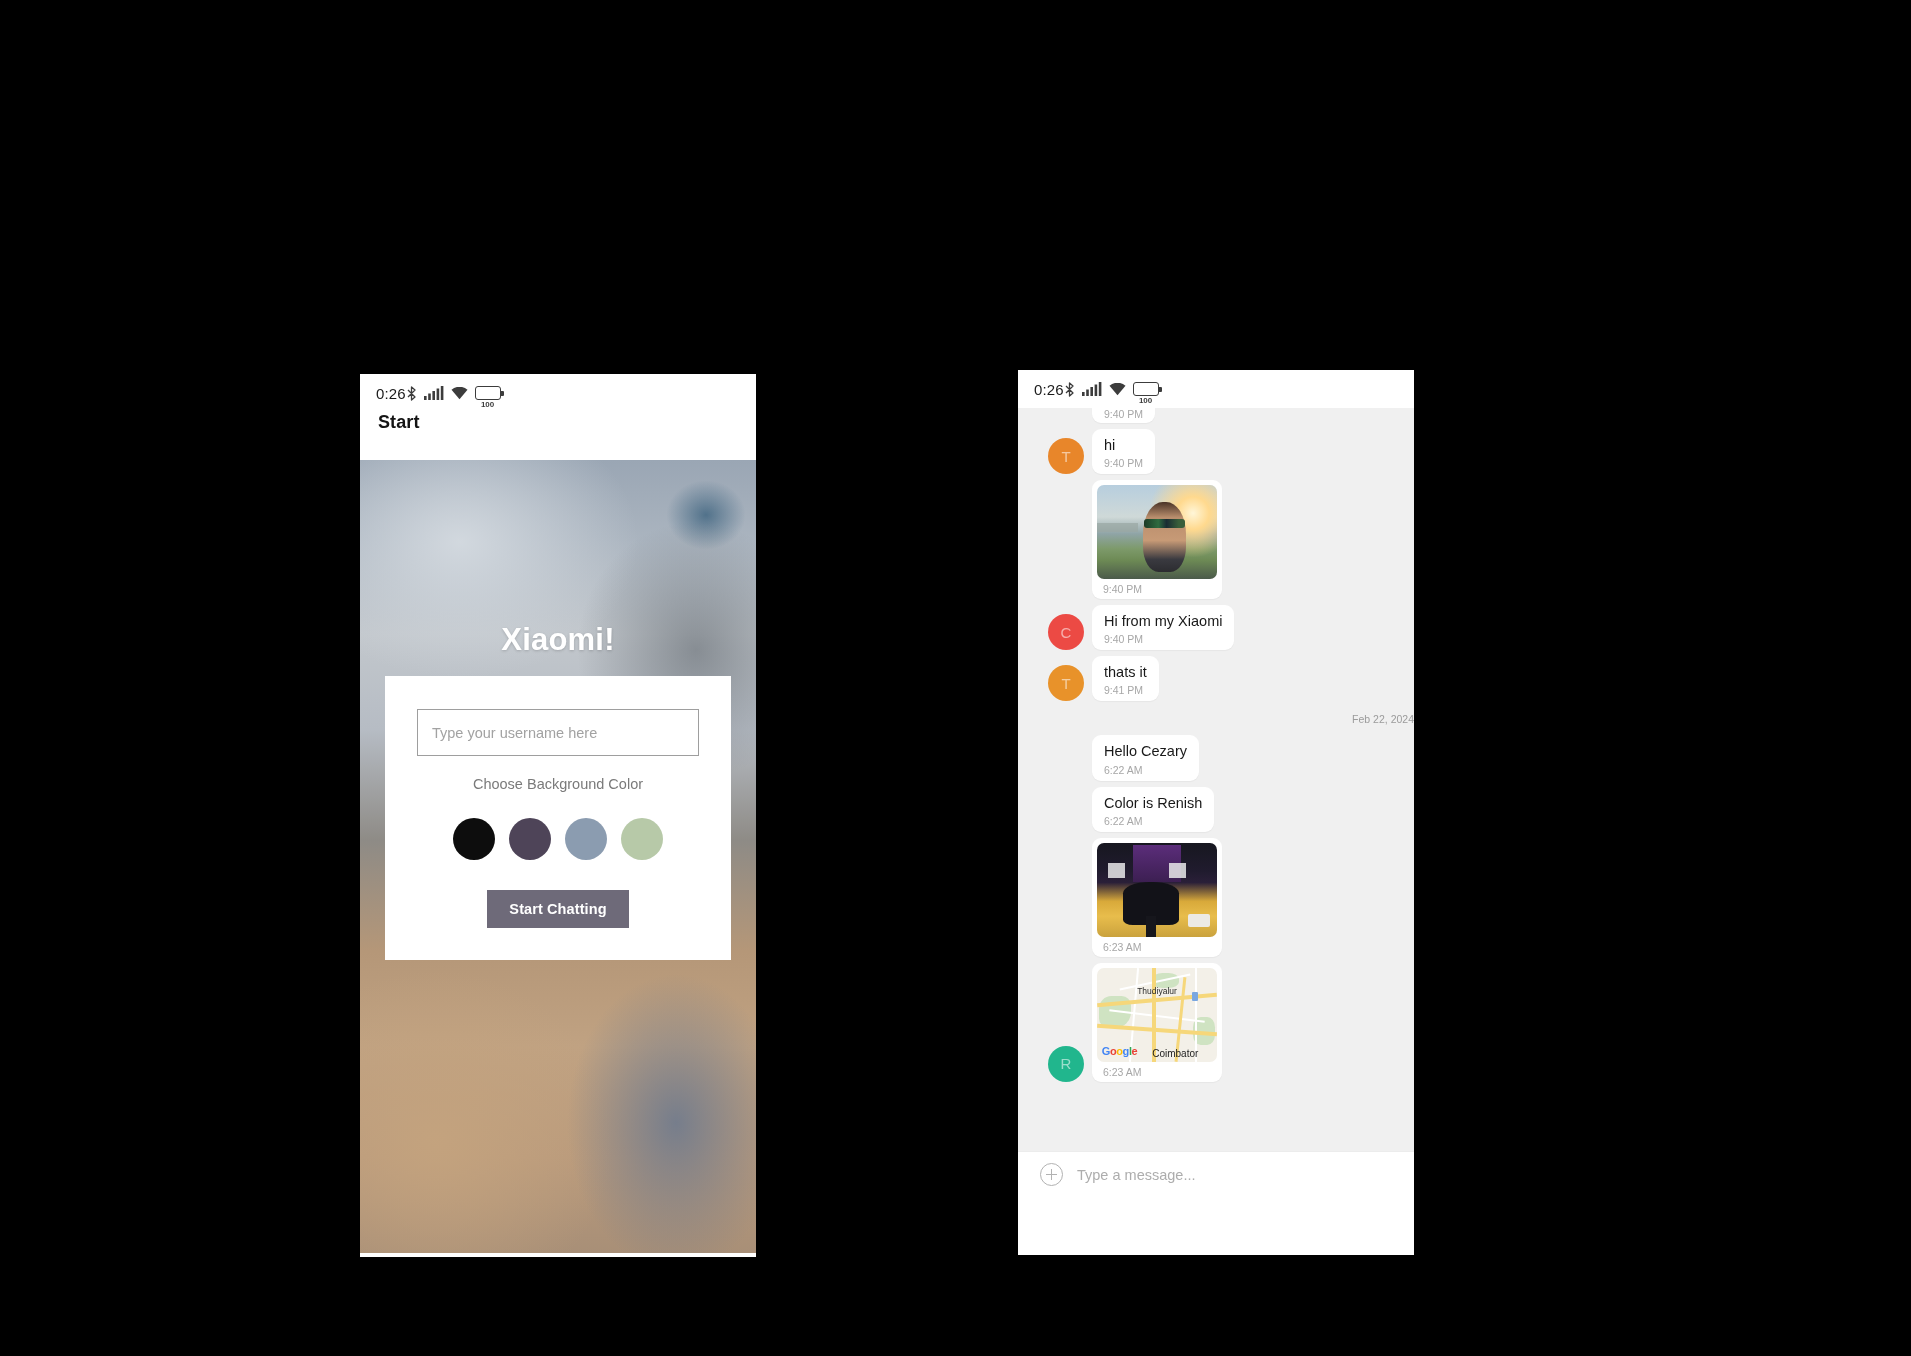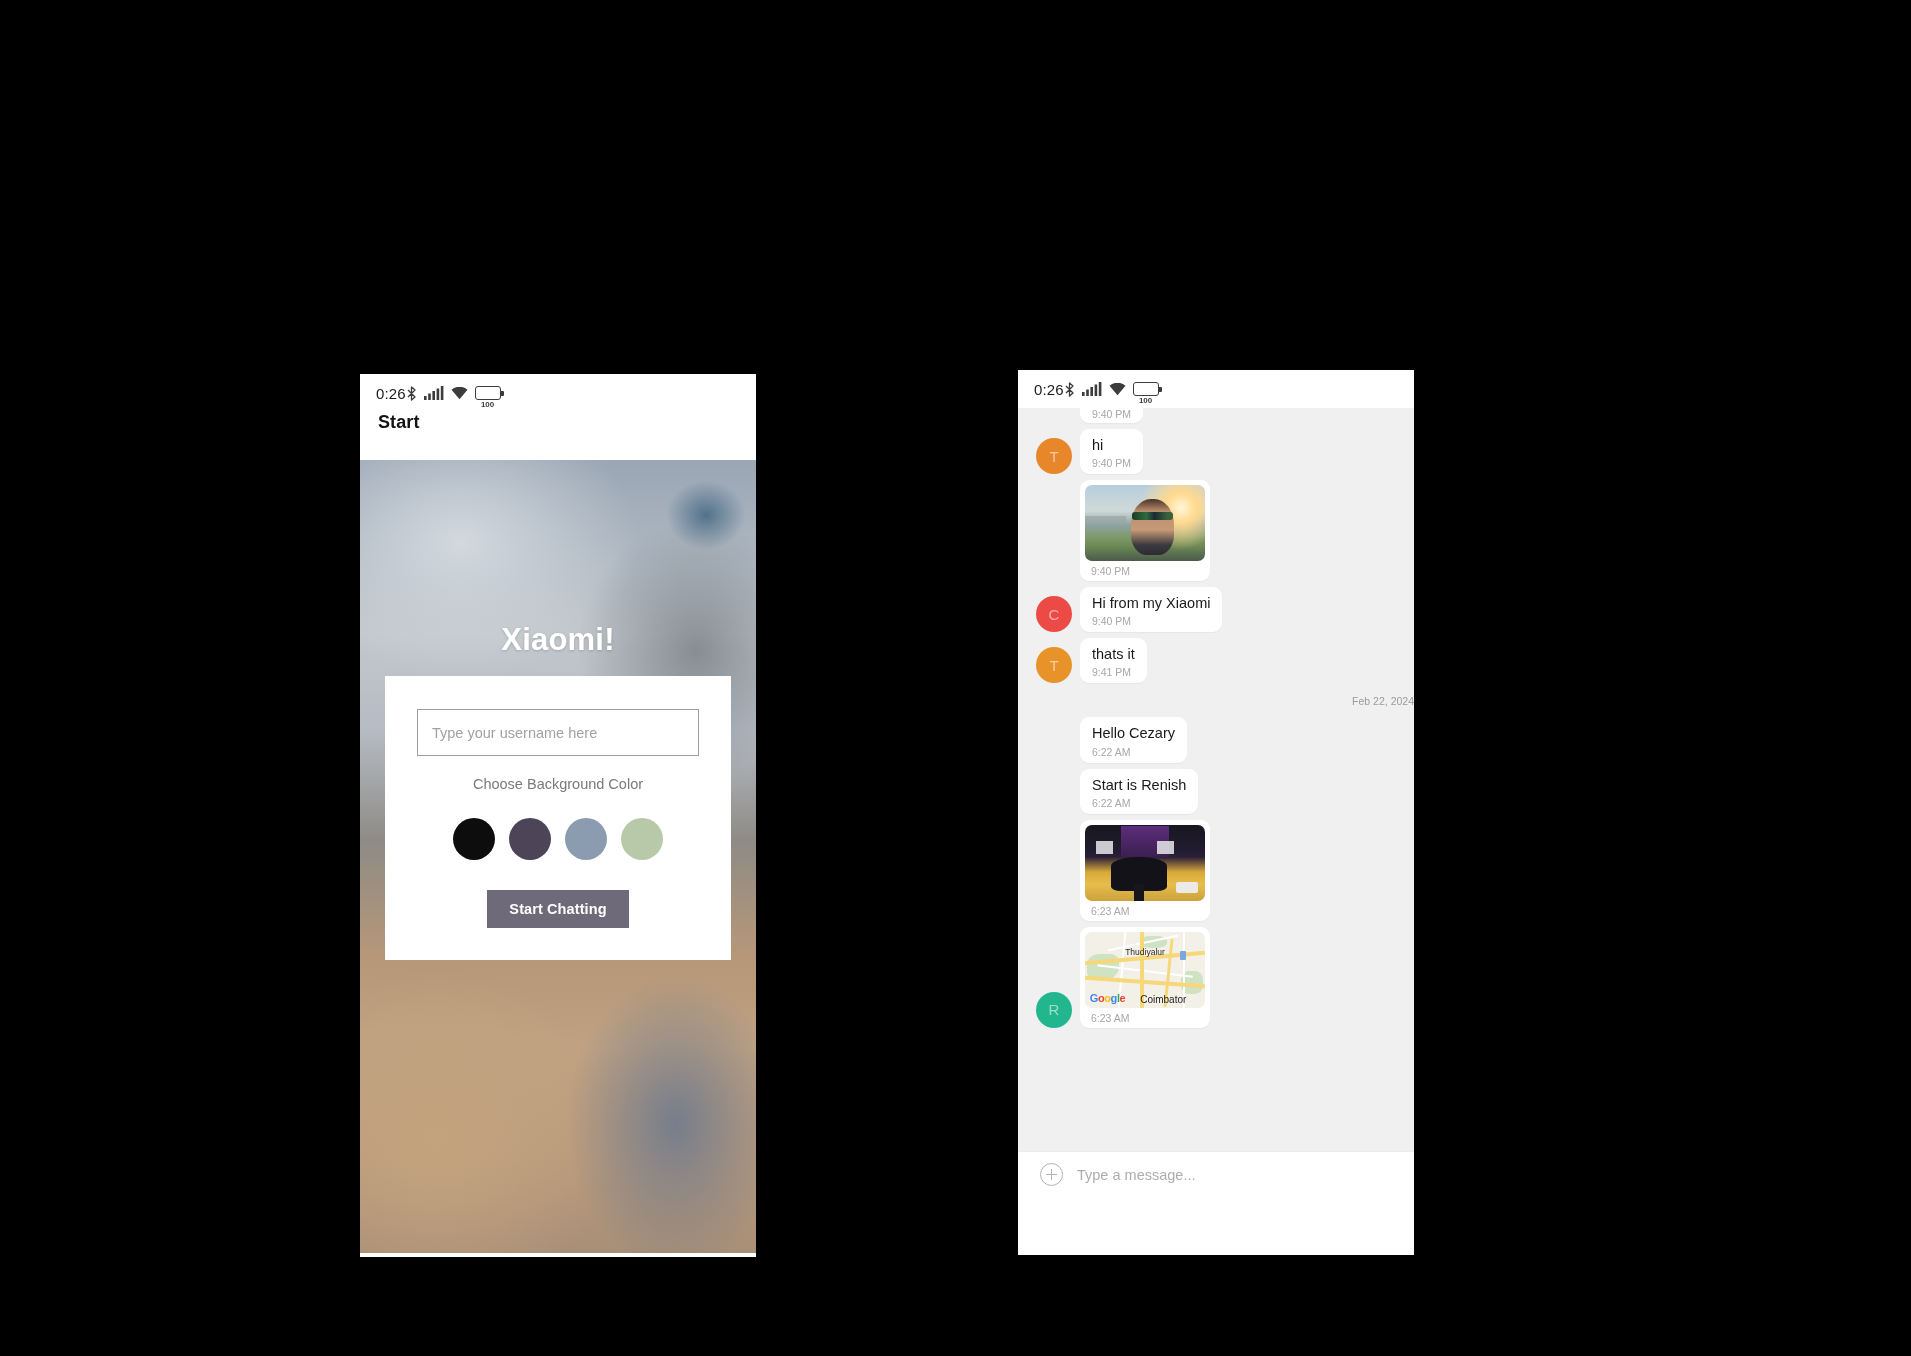--- a/index.html
+++ b/index.html
@@ -211,21 +211,21 @@
     font-weight: 700;
     font-family: "Liberation Sans", sans-serif;
     cursor: pointer;
     letter-spacing: 0.1px;
   }
 
   
   .chat-body {
     height: 743px;
     background: #f0f0f0;
-    padding: 0 0 4px 4px;
+    padding: 0 0 4px 16px;
     overflow: hidden;
     position: relative;
   }
   .msg-row {
     display: flex;
     align-items: flex-end;
     padding: 0 14px 0 14px;
     margin-bottom: 6px;
   }
   .avatar-slot { width: 44px; flex: 0 0 44px; }
@@ -254,21 +254,21 @@
   }
   .bubble-time {
     font-size: 10.5px;
     color: #a7a7a7;
     margin-top: 3px;
   }
   .bubble.media .bubble-time { padding-left: 6px; margin-top: 4px; }
 
   .bubble-clip {
     width: 120px;
-    height: 76px;
+    height: 94px;
     border-radius: 7px;
     overflow: hidden;
     position: relative;
   }
 
   
   .clipped-top {
     padding-top: 0;
     height: 15px;
     overflow: hidden;
@@ -619,21 +619,21 @@
         <div class="avatar-slot"></div>
         <div class="bubble">
           <div class="bubble-text">Hello Cezary</div>
           <div class="bubble-time">6:22 AM</div>
         </div>
       </div>
 
       <div class="msg-row">
         <div class="avatar-slot"></div>
         <div class="bubble">
-          <div class="bubble-text">Start is Renish</div>
+          <div class="bubble-text">Color is Renish</div>
           <div class="bubble-time">6:22 AM</div>
         </div>
       </div>
 
       <div class="msg-row">
         <div class="avatar-slot"></div>
         <div class="bubble media">
           <div class="bubble-clip">
             <div class="photo-room">
               <div class="purple"></div>

